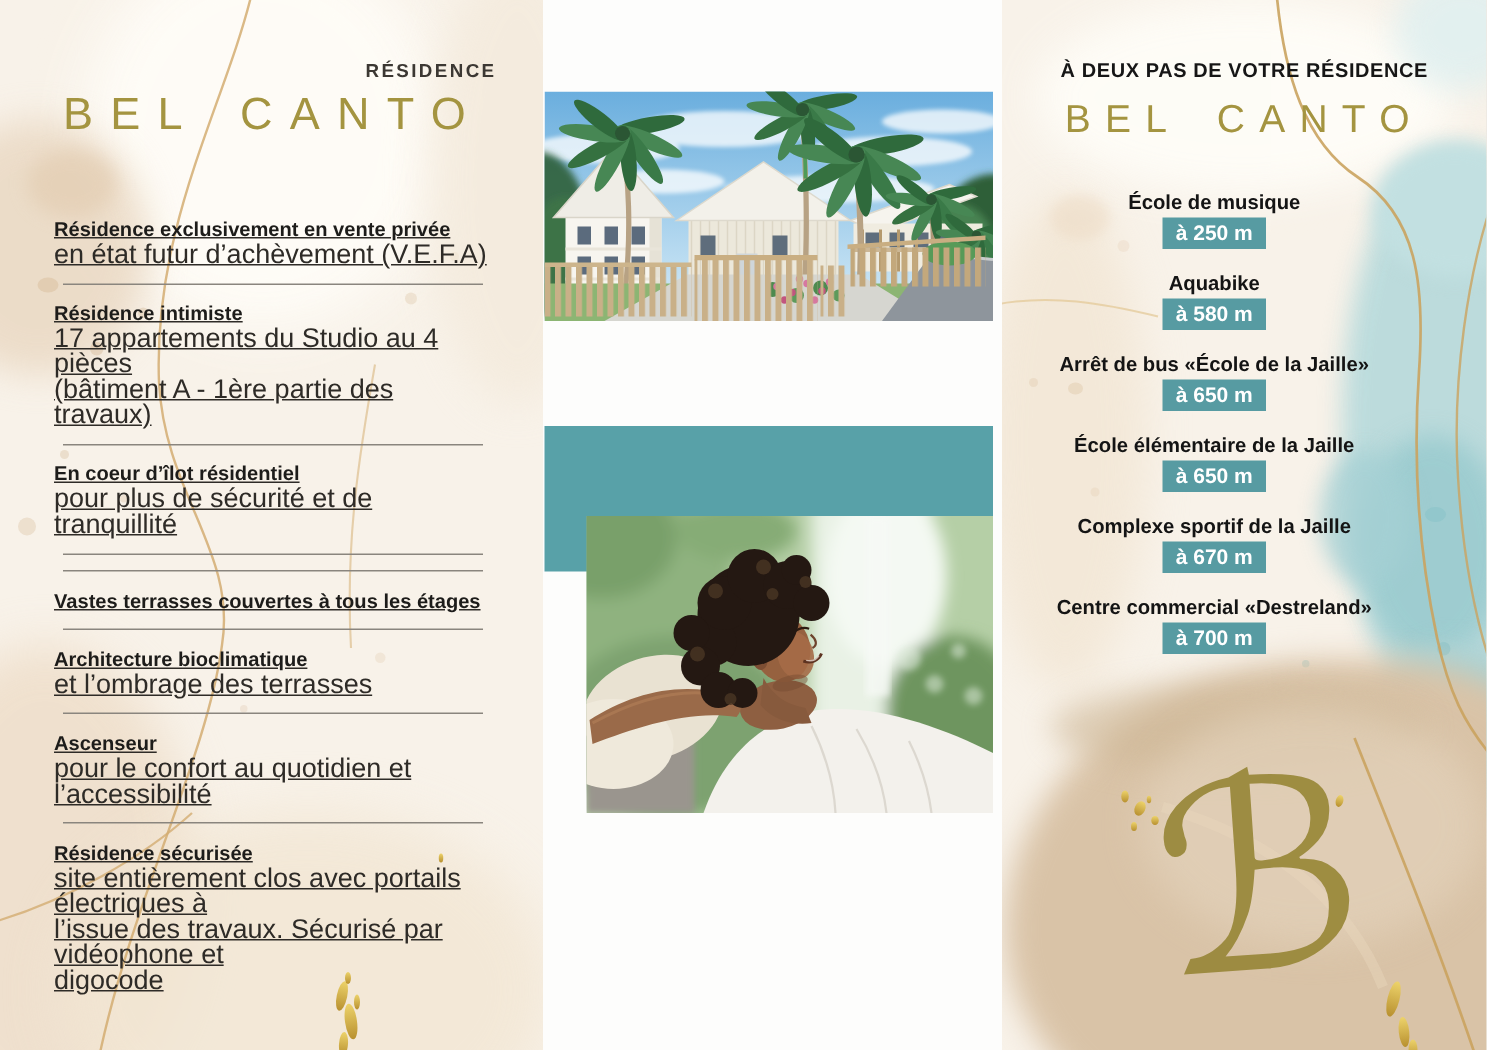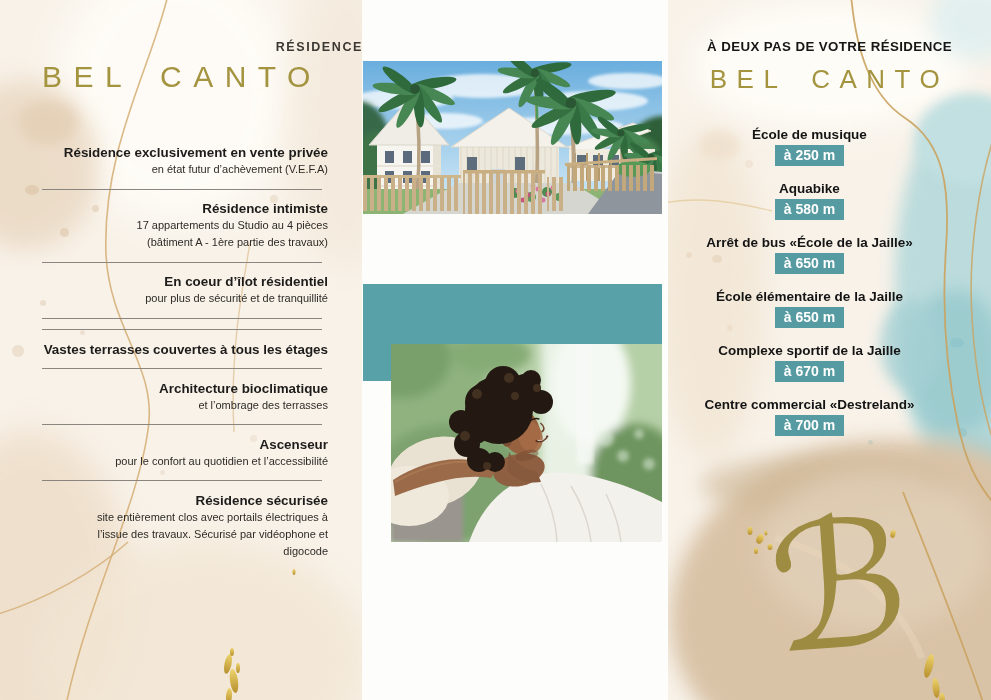--- a/index.html
+++ b/index.html
@@ -5,28 +5,28 @@
   html,body{margin:0;padding:0;background:#e8e4de;}
   .page{position:relative;width:991px;height:700px;overflow:hidden;
         background:#f8f2e9;font-family:"Liberation Sans",sans-serif;}
   .blob{position:absolute;border-radius:50%;}
   .lines-svg,.scene{position:absolute;display:block;}
   
   .center-col{position:absolute;left:362px;top:0;width:306px;height:700px;background:#fdfdfc;}
   .teal-block{position:absolute;left:363px;top:284px;width:299px;height:97px;background:var(--teal-block,#58a1a8);}
   
   .kicker{position:absolute;left:0;top:40px;width:331px;text-align:right;
-          font-size:12.5px;font-weight:bold;letter-spacing:1.6px;color:#3c3833;padding-left:32px;}
+          font-size:12.5px;font-weight:bold;letter-spacing:1.6px;color:#3c3833;}
   .brand-left{position:absolute;left:0;top:60px;width:364px;text-align:center;
           font-size:30px;letter-spacing:11.5px;word-spacing:8px;color:var(--gold,#a49440);}
   .brand-right{position:absolute;left:668px;top:64px;width:323px;text-align:center;
           font-size:26px;letter-spacing:9.5px;word-spacing:8px;color:var(--gold,#a49440);}
-  .features{position:absolute;left:36px;top:144px;width:292px;text-align:right;color:#2e2b27;}
+  .features{position:absolute;left:36px;top:144px;width:292px;text-align:left;color:#2e2b27;text-decoration:underline;}
   .f-title{font-size:13.4px;font-weight:bold;line-height:17px;color:#1d1c1a;}
-  .f-line{font-size:11px;line-height:17px;}
+  .f-line{font-size:18px;line-height:17px;}
   .divider{border:0;border-top:1px solid #8a857e;width:280px;margin:10.5px auto;}
   
   .r-heading{position:absolute;left:668px;top:39px;width:323px;text-align:center;
           font-size:13.3px;font-weight:bold;letter-spacing:.4px;color:#161616;}
   .pois{position:absolute;left:668px;top:127px;width:283px;text-align:center;}
   .poi{margin-bottom:15px;}
   .poi-label{font-size:13.5px;font-weight:bold;color:#141414;margin-bottom:3px;}
   .poi-badge{display:inline-block;background:var(--badge,#579ba2);color:#fff;
           font-size:14px;font-weight:bold;padding:2px 9px 3px;min-width:48px;}
   .monogram{position:absolute;left:770px;top:508px;font-size:175px;line-height:.9;

